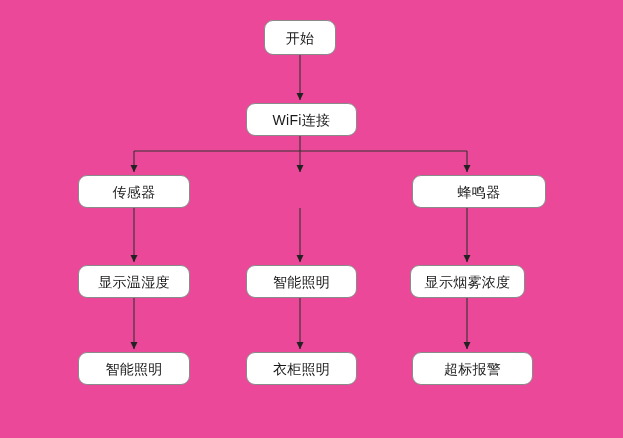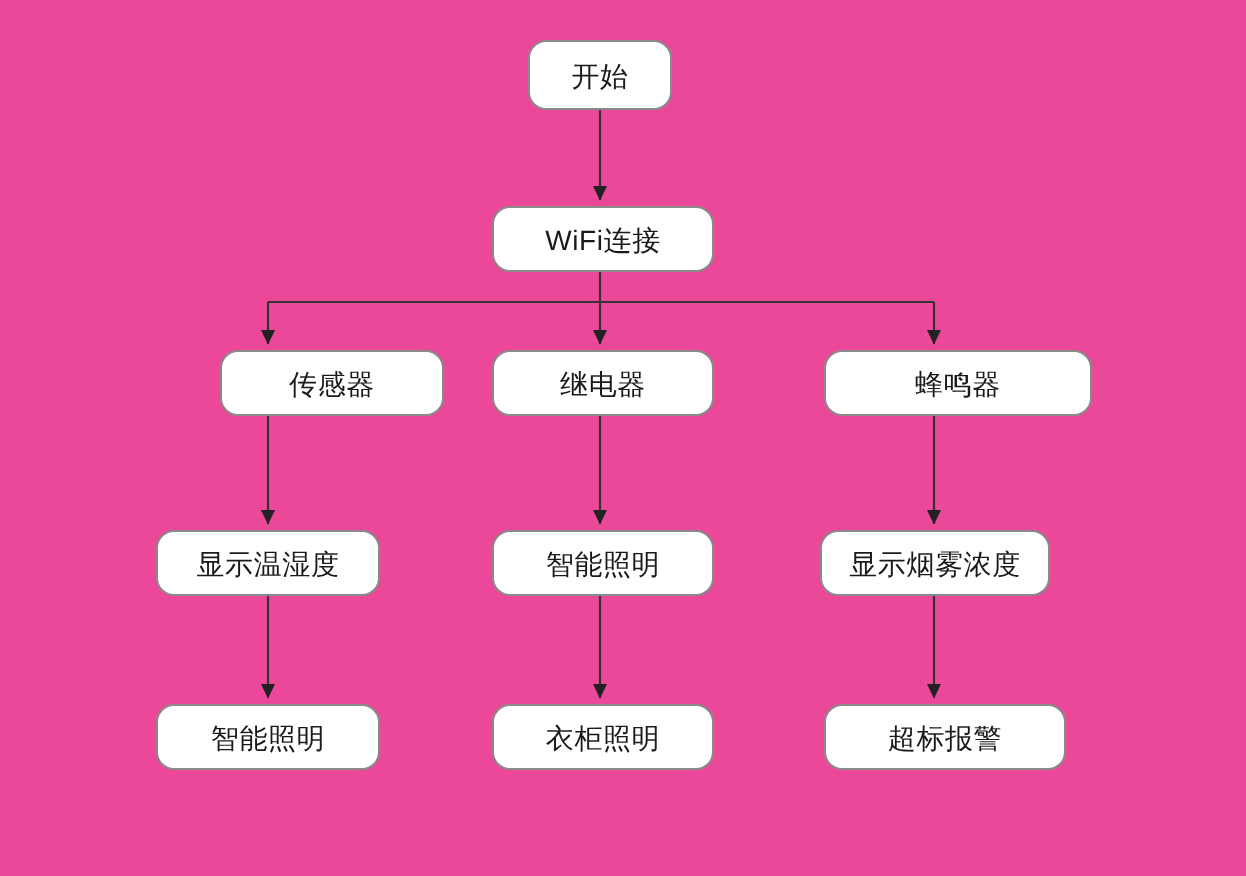--- a/index.html
+++ b/index.html
@@ -81,27 +81,24 @@
   </svg>
 
   <div class="node" style="left:264px; top:20px; width:72px; height:35px;">
     <span class="node-label">开始</span>
   </div>
 
   <div class="node" style="left:246px; top:103px; width:111px; height:33px;">
     <span class="node-label">WiFi连接</span>
   </div>
 
-  <div class="node" style="left:78px; top:175px; width:112px; height:33px;margin-left:32px;">
+  <div class="node" style="left:78px; top:175px; width:112px; height:33px;">
     <span class="node-label">传感器</span>
   </div>
 
-  <div class="node" style="left:246px; top:175px; width:111px; height:33px;">
-    <span class="node-label">继电器</span>
-  </div>
 
   <div class="node" style="left:412px; top:175px; width:134px; height:33px;">
     <span class="node-label">蜂鸣器</span>
   </div>
 
   <div class="node" style="left:78px; top:265px; width:112px; height:33px;">
     <span class="node-label">显示温湿度</span>
   </div>
 
   <div class="node" style="left:246px; top:265px; width:111px; height:33px;">

